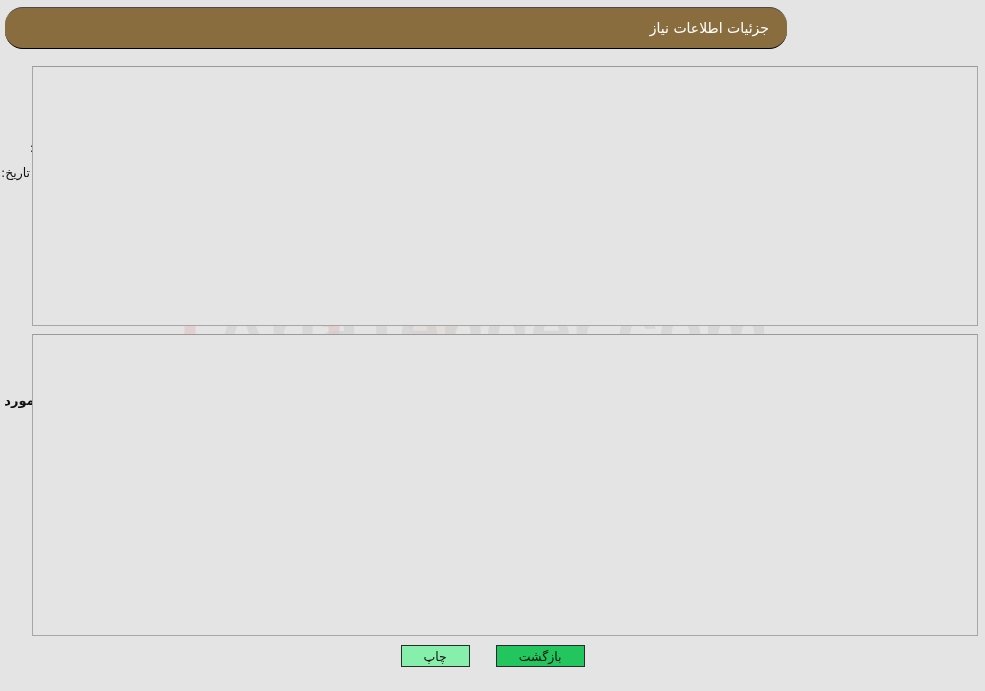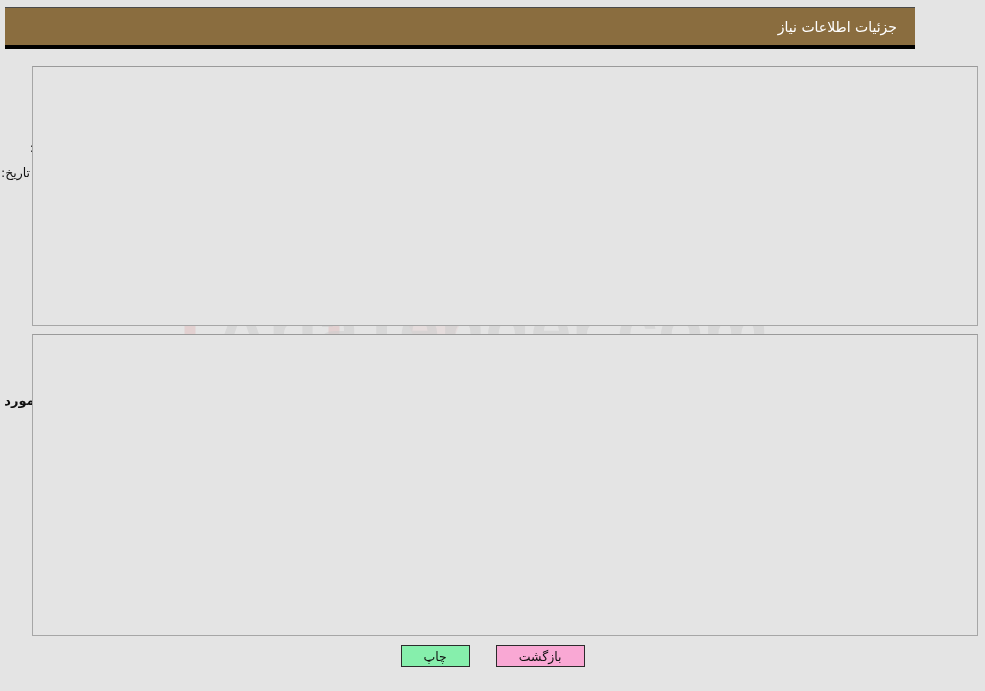--- a/index.html
+++ b/index.html
@@ -25,30 +25,31 @@
     width: 985px; height: 320px;
     pointer-events: none;
     z-index: 0;
     opacity: .55;
   }
 
   
   .page-head {
     position: absolute;
     left: 5px; top: 7px;
-    width: 910px;
+    width: 782px;
     height: 42px;
     background: #8a6d3f;
     border-top: 1px solid #4a4a4a;
-    border-bottom: 4px solid #000000;
+    border-bottom: 1px solid #000000;
     box-sizing: border-box;
     display: flex;
     align-items: center;
     justify-content: flex-start;
     z-index: 2;
+    border-radius: 18px;
   }
   .page-head .title {
     color: #ffffff;
     font-size: 14px;
     padding-right: 18px;
     letter-spacing: .2px;
   }
 
   
   .panel {
@@ -202,21 +203,21 @@
     font-size: 12.5px;
     padding: 3px 22px;
     cursor: pointer;
     box-sizing: border-box;
     height: 22px;
     line-height: 15px;
     text-align: center;
     color: #111;
   }
   .btn.print  { background: #86efac; }
-  .btn.back   { background: #f9a8d4; }
+  .btn.back   { background: #22c55e; }
 </style>
 </head>
 <body>
 
 <svg id="watermark" viewBox="0 0 985 320">
   <g opacity="0.30">
 
     <path d="M190 170 L190 265 Q190 318 262 348 Q334 318 334 265 L334 170 Z" fill="none" stroke="#d76a6a" stroke-width="11"></path>
     <path d="M218 208 L262 300 L306 208" fill="none" stroke="#d76a6a" stroke-width="13"></path>
 

